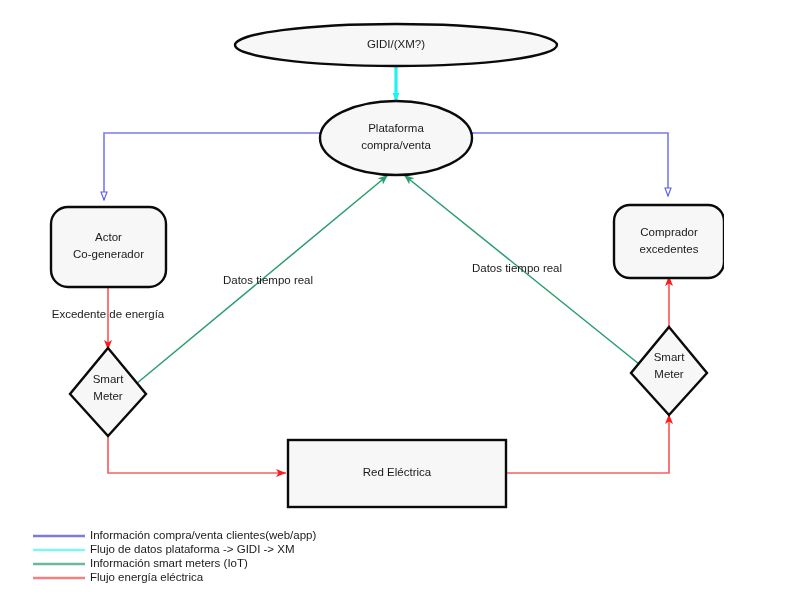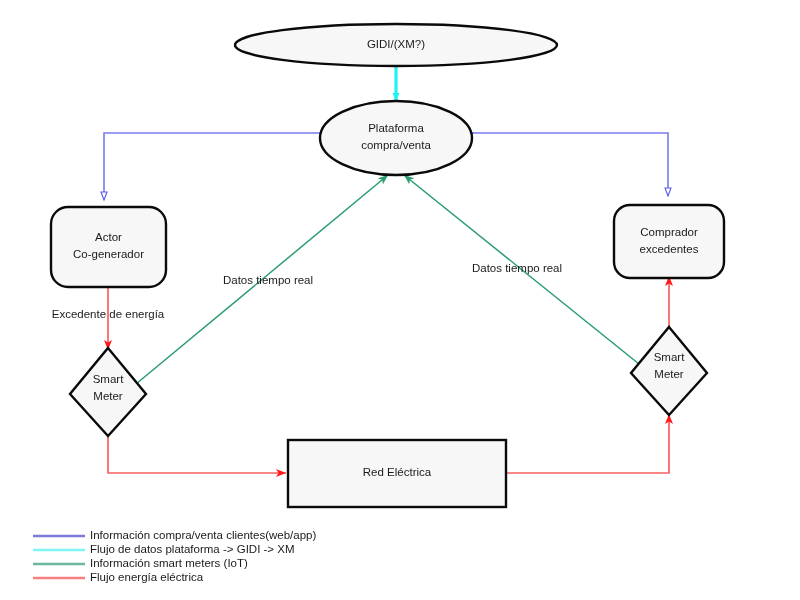--- a/index.html
+++ b/index.html
@@ -7,21 +7,20 @@
     padding: 0;
     background: #ffffff;
   }
   #canvas {
     position: relative;
     width: 724px;
     height: 600px;
     background: #ffffff;
     font-family: "Liberation Sans", sans-serif;
     overflow: hidden;
-    padding-left: 44px;
   }
   #diagram-svg {
     position: absolute;
     left: 0;
     top: 0;
     width: 800px;
     height: 600px;
   }
   .node-label {
     font-family: "Liberation Sans", sans-serif;

